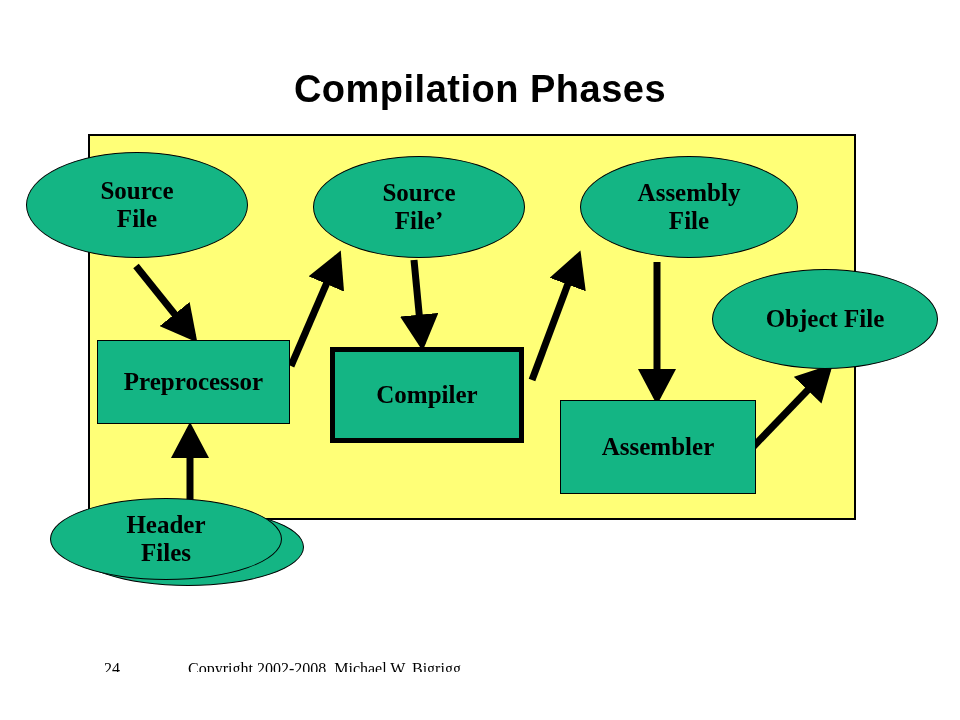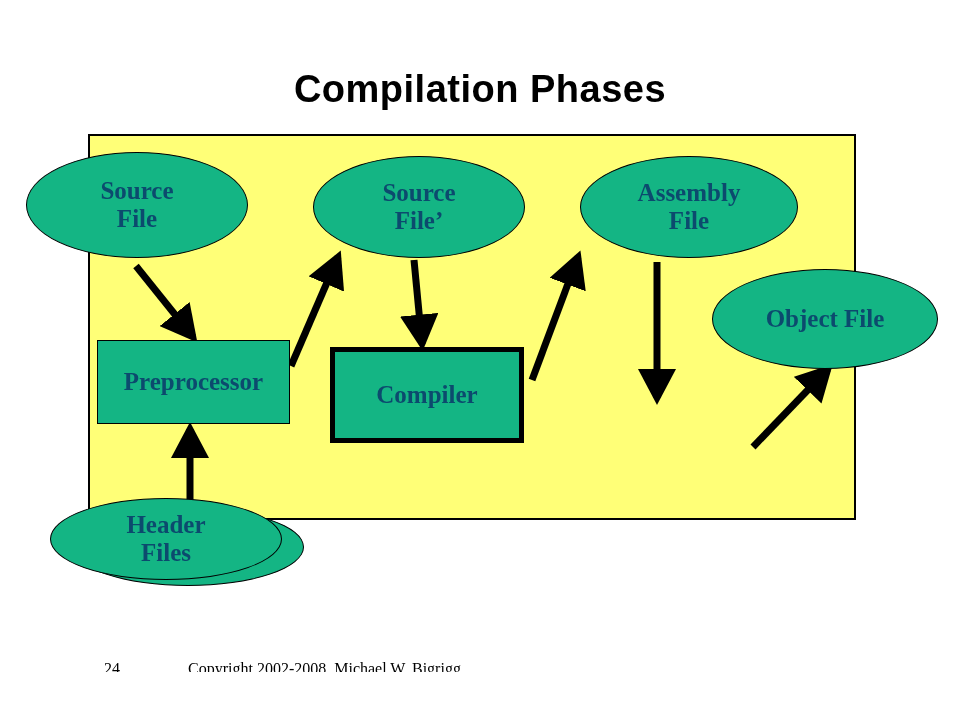--- a/index.html
+++ b/index.html
@@ -41,21 +41,21 @@
   }
   .node {
     position: absolute;
     background: #14b584;
     border: 1.5px solid #000000;
     box-sizing: border-box;
     display: flex;
     align-items: center;
     justify-content: center;
     text-align: center;
-    color: #0c4a6e;
+    color: #000000;
     font-family: "Liberation Serif", serif;
     font-weight: bold;
     line-height: 1.12;
   }
   .ellipse {
     border-radius: 50%;
   }
   .rect {
     border-radius: 0;
   }
@@ -132,20 +132,23 @@
   </div>
 
   <div class="node rect thick" style="left:330px; top:347px; width:194px; height:96px; font-size:25px; z-index:5;">
     <span class="node-label">Compiler</span>
   </div>
 
   <div class="node rect" style="left:97px; top:340px; width:193px; height:84px; font-size:25px; z-index:5;">
     <span class="node-label">Preprocessor</span>
   </div>
 
+  <div class="node rect" style="left:560px; top:400px; width:196px; height:94px; font-size:25px; z-index:5;">
+    <span class="node-label">Assembler</span>
+  </div>
 
   <svg id="svg-arrows" viewBox="0 0 960 720">
     <defs>
       <marker id="ah" markerWidth="5.5" markerHeight="5.5" refX="4.2" refY="2.75" orient="auto" markerUnits="strokeWidth">
         <path d="M0,0 L5.2,2.75 L0,5.5 z" fill="#000000"></path>
       </marker>
     </defs>
 
     <line x1="136" y1="266" x2="193" y2="337" stroke="#000000" stroke-width="7" marker-end="url(#ah)"></line>
 

